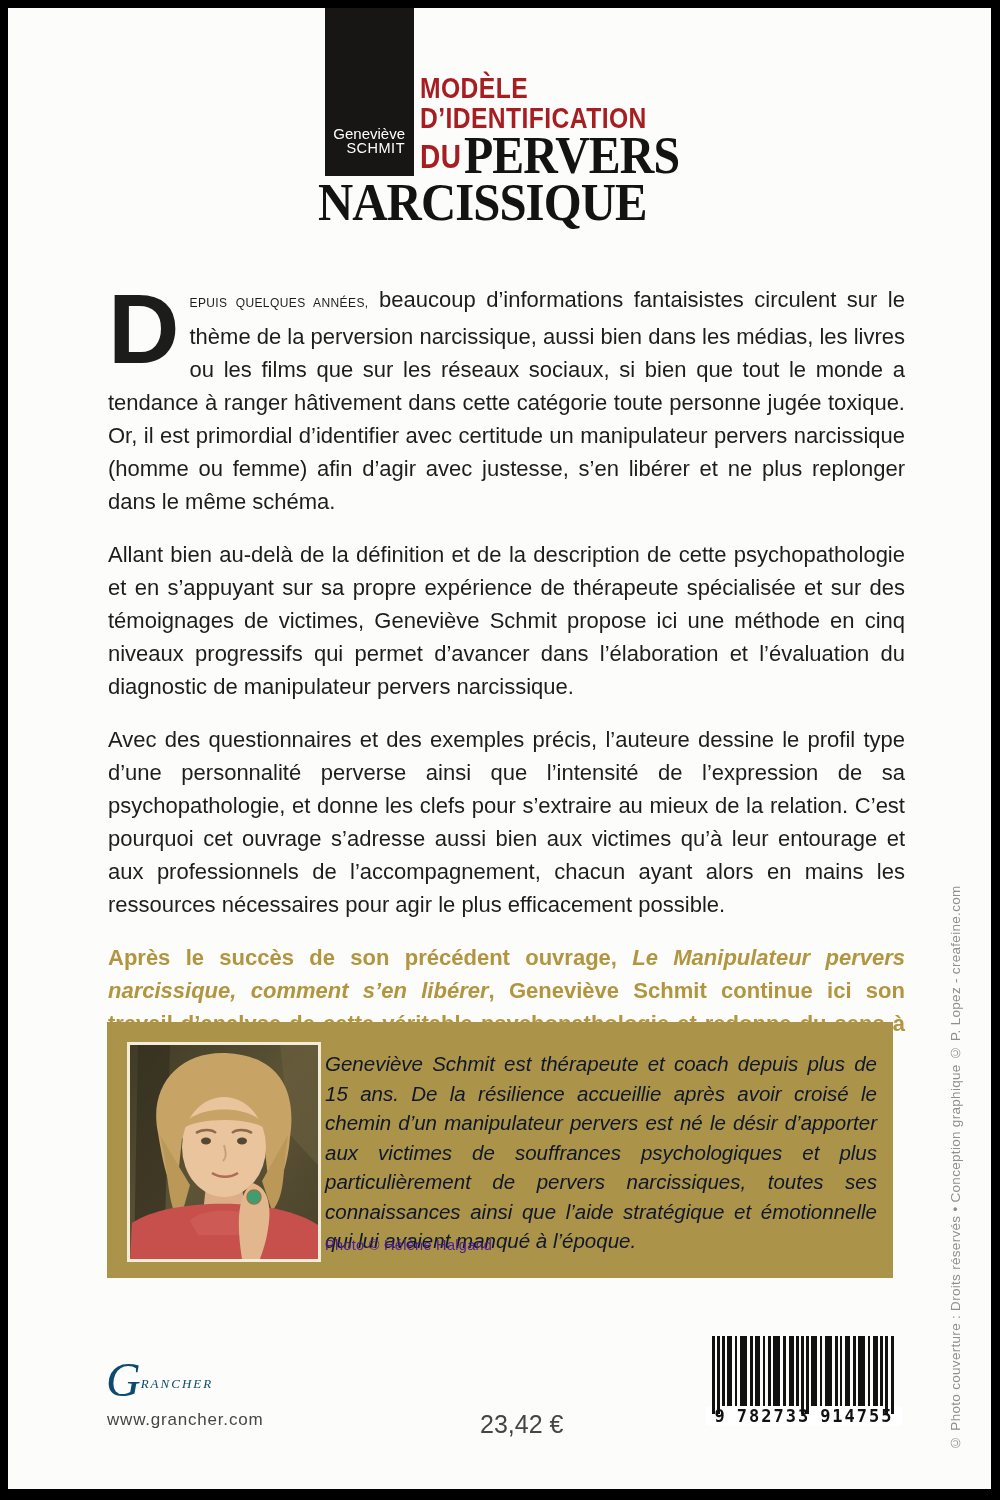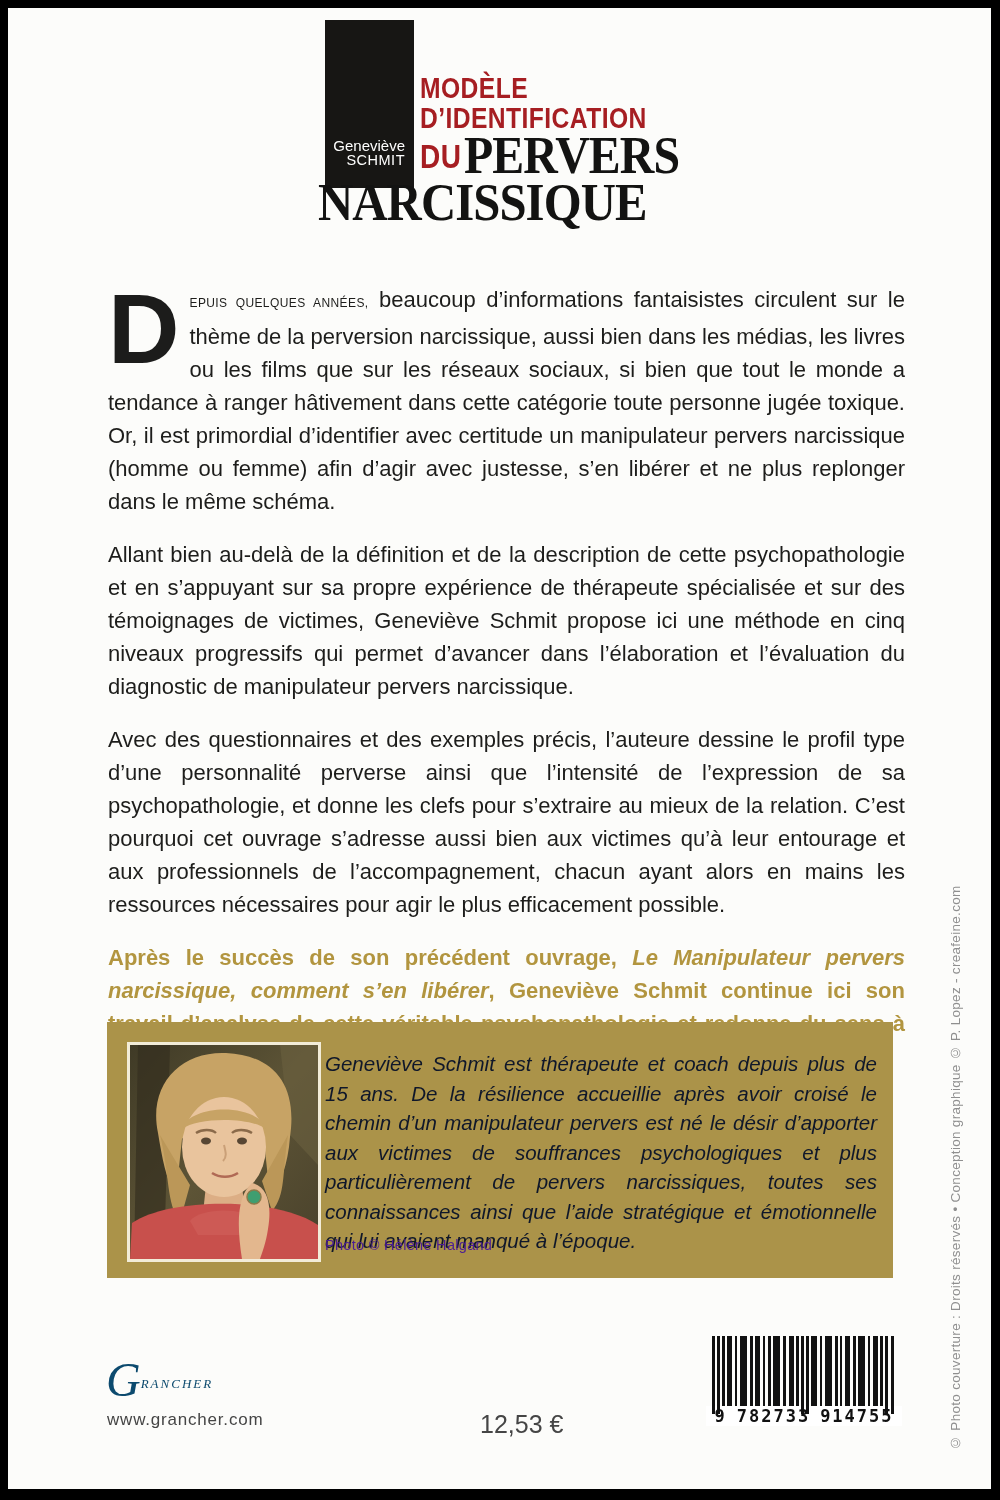--- a/index.html
+++ b/index.html
@@ -12,21 +12,21 @@
   .frame{position:absolute;background:#000;}
   .frame.top{left:0;top:0;width:1000px;height:8px;}
   .frame.left{left:0;top:0;width:8px;height:1500px;}
   .frame.right{left:991px;top:0;width:9px;height:1500px;}
   .frame.bottom{left:0;top:1489px;width:1000px;height:11px;}
 
   
   .author-box{
     position:absolute; left:325px; top:8px; width:89px; height:168px;
     background:#171614; color:#fff; text-align:right; box-sizing:border-box;
-    padding:118px 9px 0 0; line-height:15px;margin-top:12px;
+    padding:118px 9px 0 0; line-height:15px;
   }
   .author-first{font-size:15px; font-weight:400; display:block;}
   .author-last{font-size:14.5px; font-weight:400; letter-spacing:.5px; display:block;}
 
   .t-red{
     position:absolute; color:#a61e22; font-weight:700; white-space:nowrap;
     transform:scaleX(.85); transform-origin:left top; letter-spacing:.5px;
   }
   .t-line1{left:420px; top:72px;  font-size:29px;}
   .t-line2{left:420px; top:102px; font-size:29px;}
@@ -166,21 +166,21 @@
       </svg>
     </div>
     <div class="biotext">Geneviève Schmit est thérapeute et coach depuis plus de 15 ans. De la résilience accueillie après avoir croisé le chemin d’un manipulateur pervers est né le désir d’apporter aux victimes de souffrances psychologiques et plus particulièrement de pervers narcissiques, toutes ses connaissances ainsi que l’aide stratégique et émotionnelle qui lui avaient manqué à l’époque.</div>
     <div class="photo-credit">Photo © Hélène Halgand</div>
   </div>
 
   <div class="logo">
     <span class="g">G</span><span class="rest">rancher</span>
   </div>
   <div class="website">www.grancher.com</div>
-  <div class="price">12,53 €</div>
+  <div class="price">23,42 €</div>
 
   <div class="barcode">
     <svg width="184" height="82" viewBox="0 0 184 82">
       <rect x="0" y="0" width="3" height="78" fill="#111"></rect>
       <rect x="5" y="0" width="3" height="78" fill="#111"></rect>
       <rect x="10" y="0" width="3" height="70" fill="#111"></rect>
       <rect x="15" y="0" width="5" height="70" fill="#111"></rect>
       <rect x="23" y="0" width="2" height="70" fill="#111"></rect>
       <rect x="28" y="0" width="7" height="70" fill="#111"></rect>
       <rect x="38" y="0" width="3" height="70" fill="#111"></rect>

